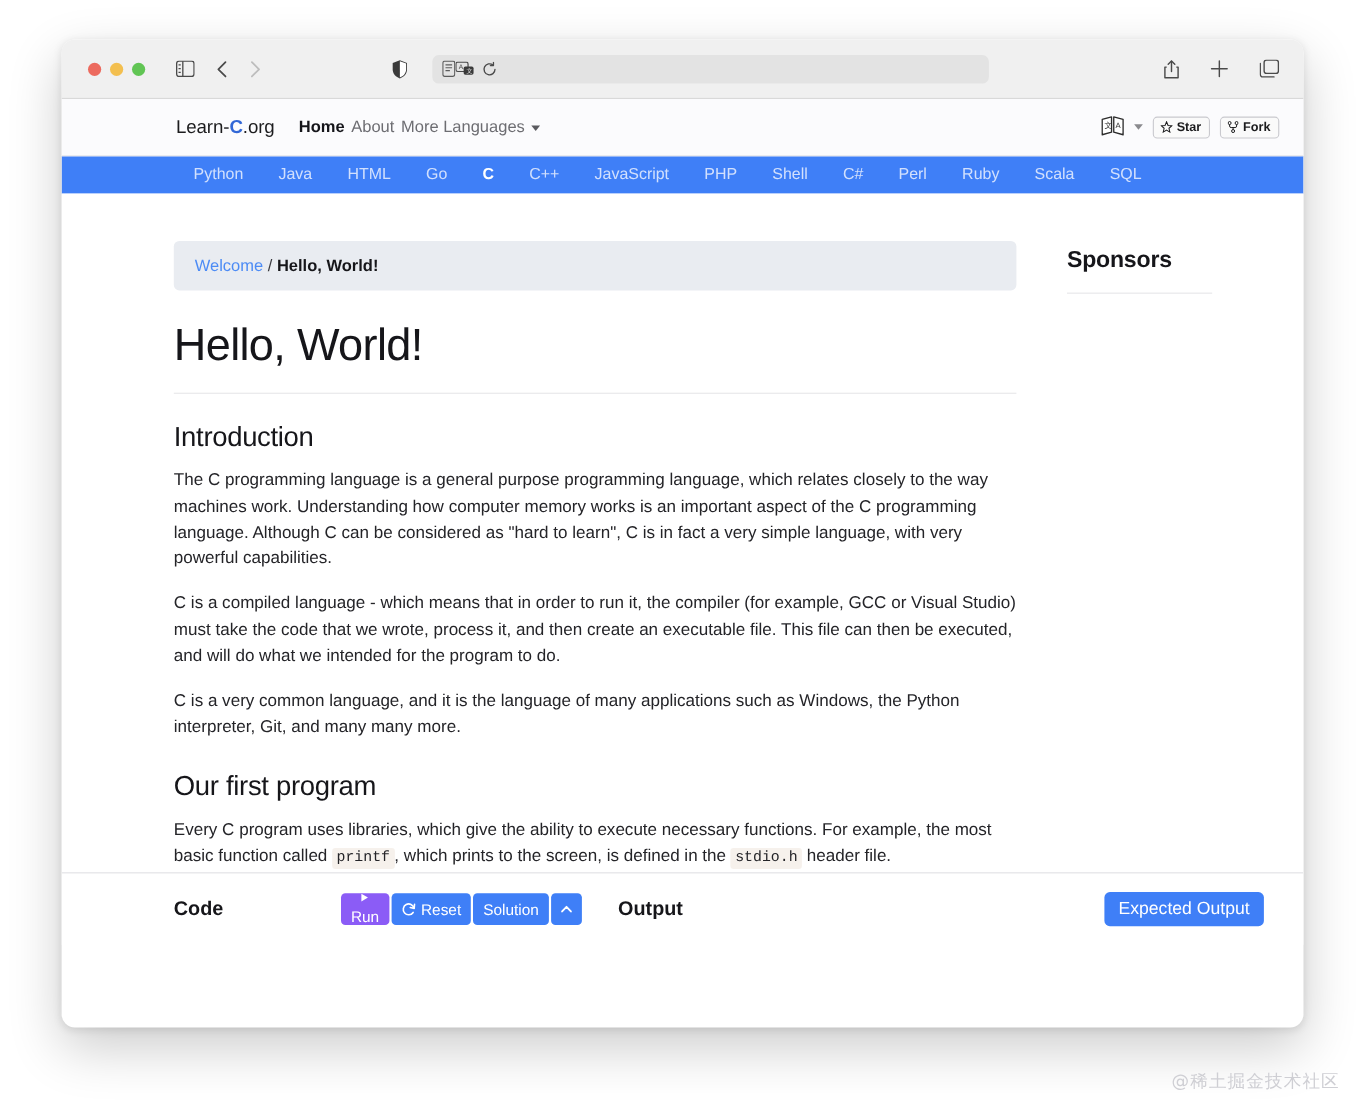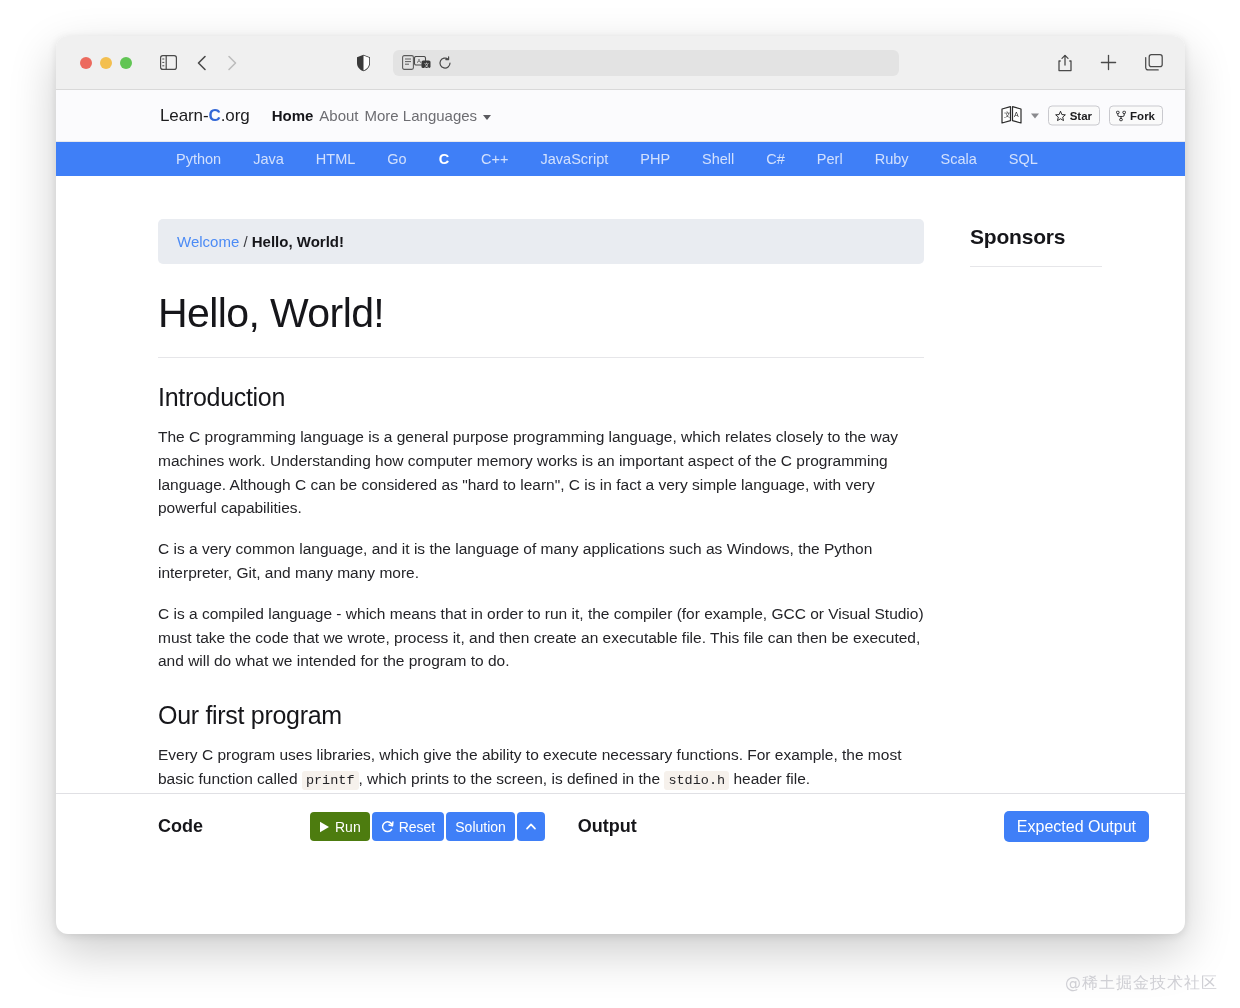--- a/index.html
+++ b/index.html
@@ -212,21 +212,21 @@
     border: none;
     color: #fff;
     font-size: 14px;
     font-family: "Liberation Sans", sans-serif;
     border-radius: 4px;
     height: 29px;
     padding: 0 9px;
     display: inline-flex; align-items: center; gap: 5px;
     cursor: pointer;
   }
-  .btn-run { background: #4d7c0f; }
+  .btn-run { background: #8b5cf6; flex-direction: column; }
   .btn-blue { background: #3f7ff7; }
   .btn-icononly { padding: 0 8px; }
   .bb-output { font-size: 18px; font-weight: bold; color: #16161a; margin-left: 33px; }
   .bb-spacer { flex: 1; }
   .btn-expected { background: #3f7ff7; height: 31px; padding: 0 13px; font-size: 16px; border-radius: 5px; }
 
   .watermark {
     position: absolute;
     right: 22px; bottom: 14px;
     font-size: 16px;
@@ -385,22 +385,22 @@
       <div class="main-col">
 
         <div class="breadcrumb">
           <a href="#">Welcome</a><span class="sep"> / </span><span class="cur">Hello, World!</span>
         </div>
 
         <h1 class="page-title">Hello, World!</h1>
 
         <h2 class="section">Introduction</h2>
         <p class="body">The C programming language is a general purpose programming language, which relates closely to the way machines work. Understanding how computer memory works is an important aspect of the C programming language. Although C can be considered as "hard to learn", C is in fact a very simple language, with very powerful capabilities.</p>
+        <p class="body">C is a compiled language - which means that in order to run it, the compiler (for example, GCC or Visual Studio) must take the code that we wrote, process it, and then create an executable file. This file can then be executed, and will do what we intended for the program to do.</p>
         <p class="body">C is a very common language, and it is the language of many applications such as Windows, the Python interpreter, Git, and many many more.</p>
-        <p class="body">C is a compiled language - which means that in order to run it, the compiler (for example, GCC or Visual Studio) must take the code that we wrote, process it, and then create an executable file. This file can then be executed, and will do what we intended for the program to do.</p>
 
         <h2 class="section tight">Our first program</h2>
         <p class="body"><span>Every C program uses libraries, which give the ability to execute necessary functions. For example, the most basic function called </span><code class="inline">printf</code><span>, which prints to the screen, is defined in the </span><code class="inline">stdio.h</code><span> header file.</span></p>
         <p class="body"><span>To add the ability to run the </span><code class="inline">printf</code><span> command to our program, we must add the following include directive to our first line of the code:</span></p>
 
       </div>
 
       <div class="side-col">
         <div class="side-title">Sponsors</div>
       </div>

